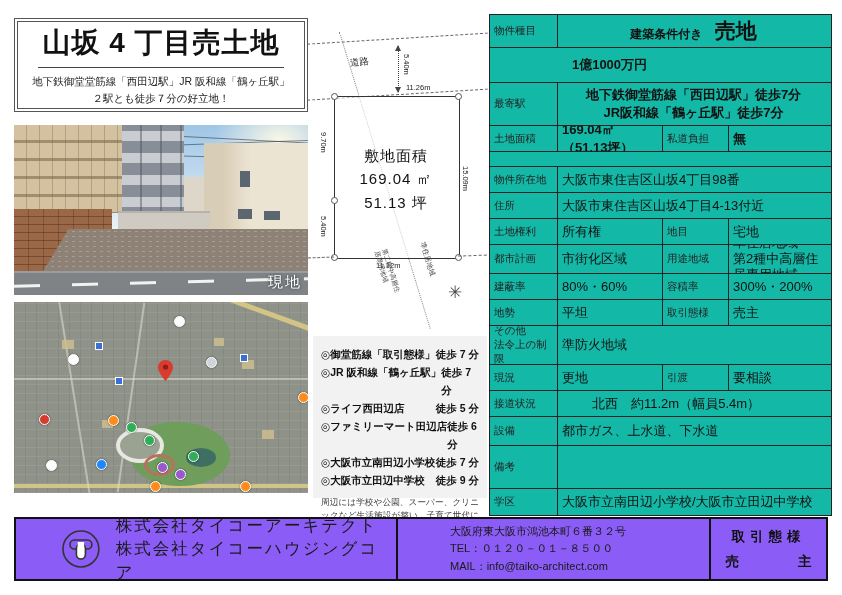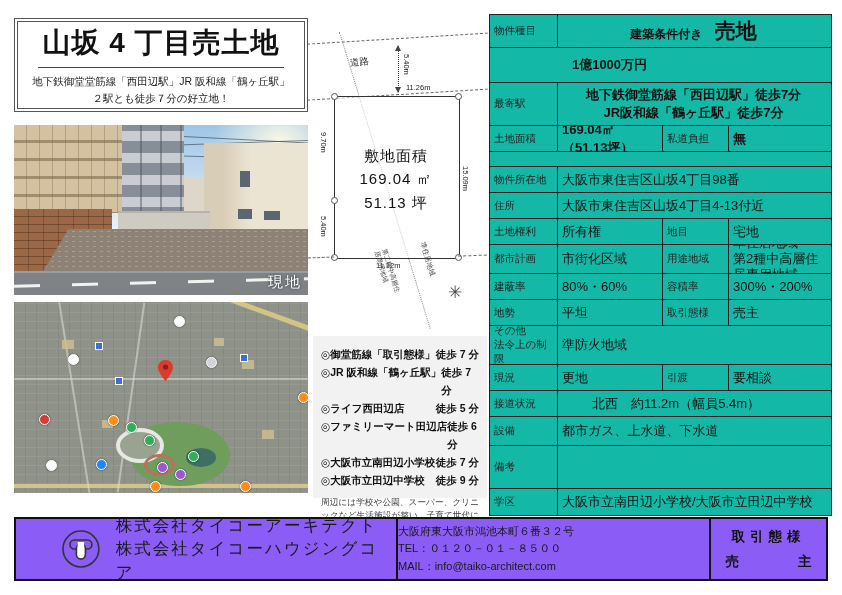--- a/index.html
+++ b/index.html
@@ -100,21 +100,21 @@
   .c-tiny{font-size:8.5px;line-height:1.25;}
   .p-mid{font-size:12px;font-weight:bold;}
   .p-big{font-size:21px;font-weight:bold;}
   .t-cell .parts-row{display:flex;align-items:baseline;justify-content:center;gap:12px;}
 
   
   .footer{left:14px;top:517px;width:814px;height:64px;border:2px solid #111;display:flex;background:#8b5cf6;}
   .f-left{width:382px;border-right:2px solid #111;display:flex;align-items:center;gap:14px;padding-left:44px;box-sizing:border-box;}
   .f-companies{font-size:16.5px;letter-spacing:2px;line-height:1.4;color:#1a1a1a;}
   .f-mid{width:313px;border-right:2px solid #111;display:flex;flex-direction:column;justify-content:center;
-         box-sizing:border-box;font-size:11px;line-height:1.55;color:#1a1a1a;}
+         padding-left:52px;box-sizing:border-box;font-size:11px;line-height:1.55;color:#1a1a1a;}
   .f-right{flex:1;display:flex;flex-direction:column;align-items:center;justify-content:center;gap:7px;}
   .f-right .lbl{font-weight:bold;font-size:13.5px;letter-spacing:5px;}
   .f-right .val{font-weight:bold;font-size:13.5px;width:86px;display:flex;justify-content:space-between;}
 </style>
 </head>
 <body>
 
 <div class="page">
 
   <div class="abs title-box">

